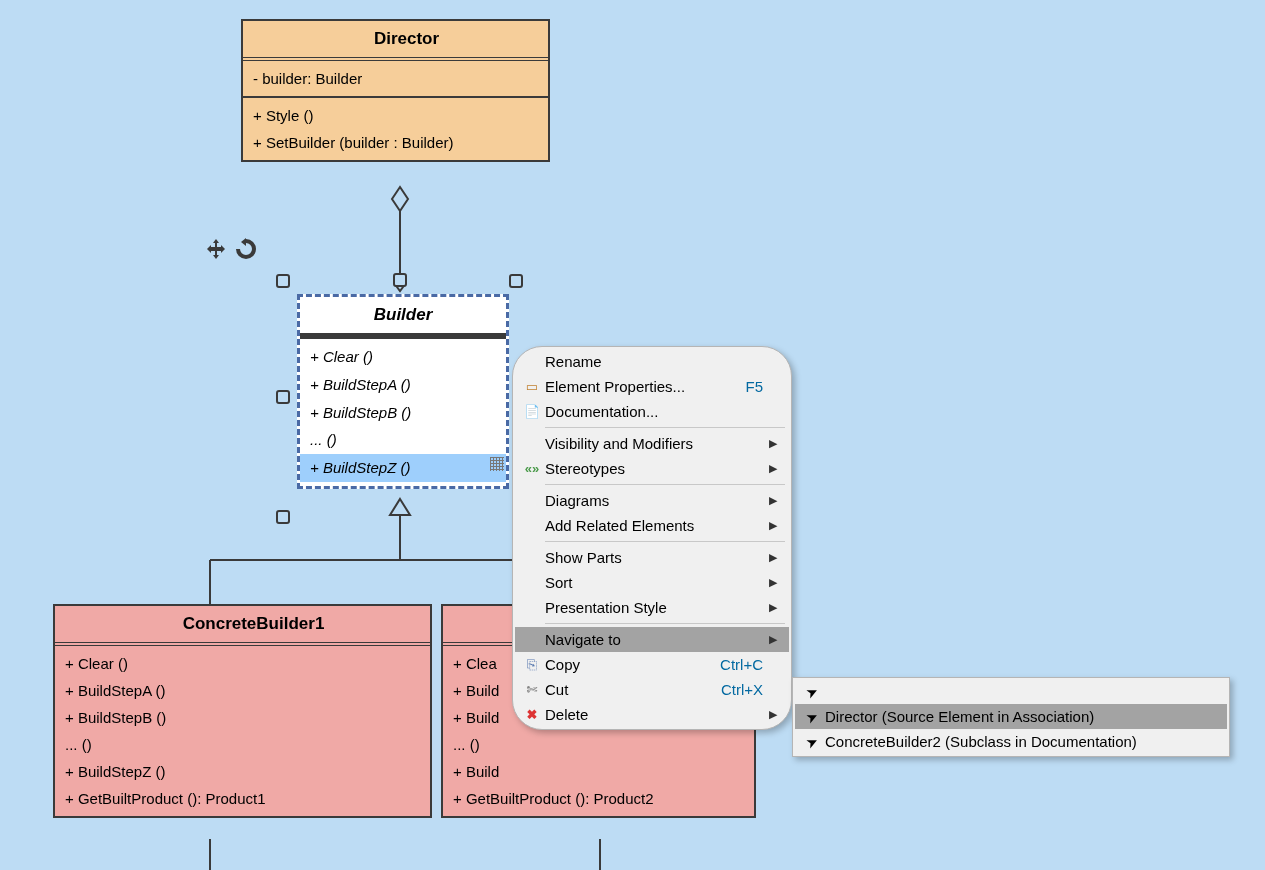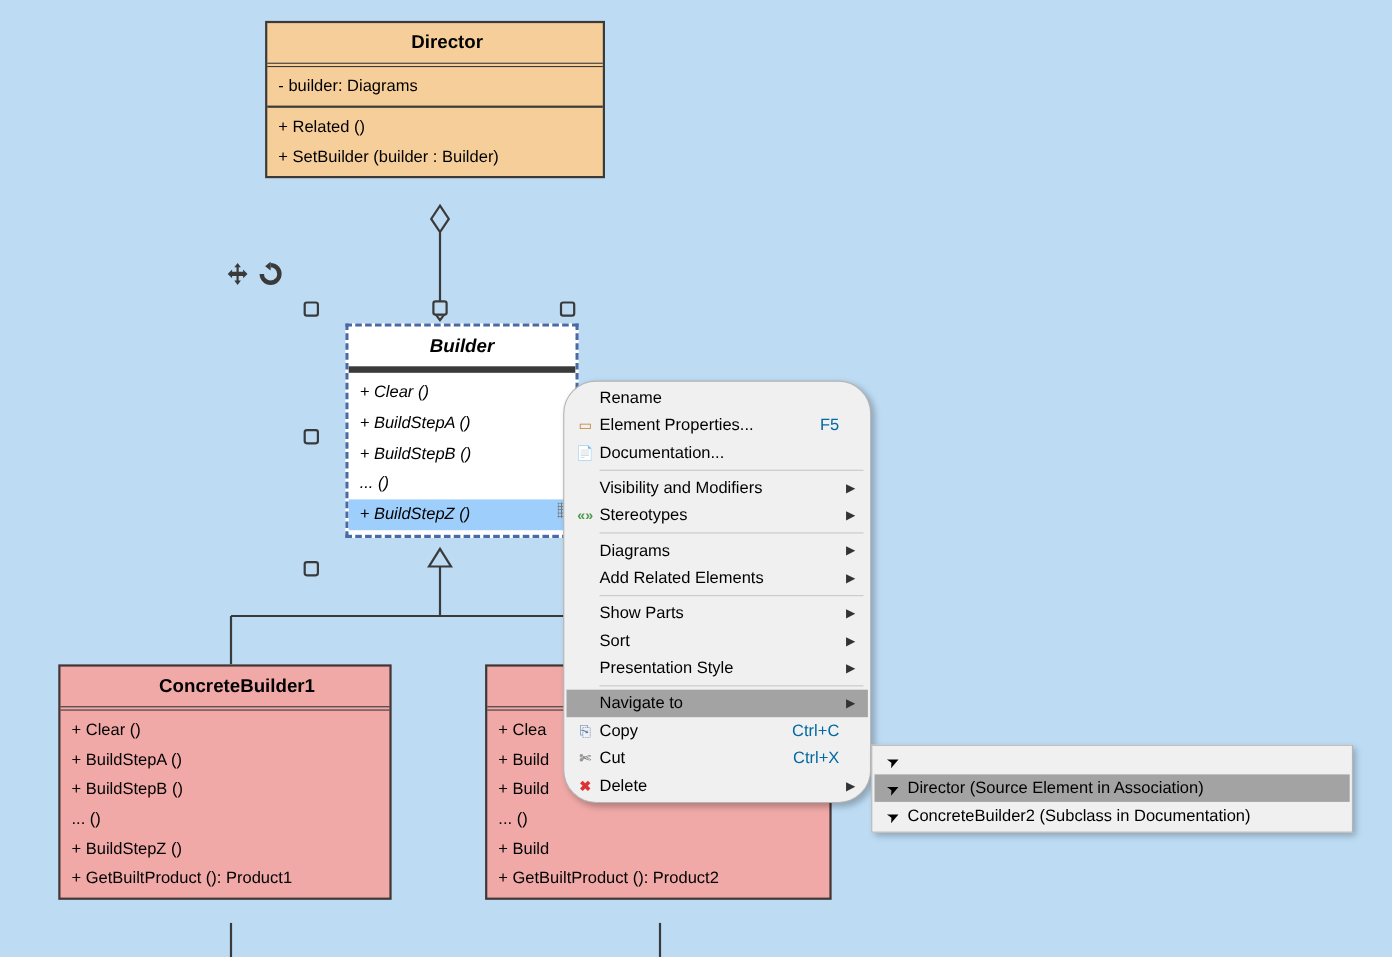--- a/index.html
+++ b/index.html
@@ -33,21 +33,20 @@
   }
   .class-section {
     padding: 4px 10px;
     border-bottom: 2px solid #3a3a3a;
     line-height: 1.8;
   }
   .class-section:last-child { border-bottom: none; }
   .class-row { white-space: nowrap; }
   .builder-box {
     border: 3px dashed #4a6aa5;
-    margin-left: 17px;
   }
   .builder-box .class-title {
     background: #fff;
     font-style: italic;
     border-bottom: 6px solid #3a3a3a;
   }
   .builder-ops {
     background: #fff;
     padding: 4px 10px;
     line-height: 1.85;
@@ -131,24 +130,24 @@
     transform: rotate(-25deg);
     font-size: 14px;
   }
 </style>
 </head>
 <body>
 
 <div class="class-box orange" style="left:241px; top:19px; width:309px;">
   <div class="class-title double-line">Director</div>
   <div class="class-section">
-    <div class="class-row">- builder: Diagrams</div>
+    <div class="class-row">- builder: Builder</div>
   </div>
   <div class="class-section">
-    <div class="class-row">+ Related ()</div>
+    <div class="class-row">+ Style ()</div>
     <div class="class-row">+ SetBuilder (builder : Builder)</div>
   </div>
 </div>
 
 <svg class="connector" style="left:390px; top:187px;" width="20" height="115">
   <polygon points="10,0 18,12 10,24 2,12" fill="#bddcf4" stroke="#3a3a3a" stroke-width="2"></polygon>
   <line x1="10" y1="24" x2="10" y2="100" stroke="#3a3a3a" stroke-width="2"></line>
   <polyline points="4,96 10,104 16,96" fill="none" stroke="#3a3a3a" stroke-width="2"></polyline>
 </svg>
 
@@ -186,21 +185,21 @@
   <polygon points="400,499 410,515 390,515" fill="#bddcf4" stroke="#3a3a3a" stroke-width="2"></polygon>
   <line x1="400" y1="515" x2="400" y2="560" stroke="#3a3a3a" stroke-width="2"></line>
   <line x1="210" y1="560" x2="600" y2="560" stroke="#3a3a3a" stroke-width="2"></line>
   <line x1="210" y1="560" x2="210" y2="604" stroke="#3a3a3a" stroke-width="2"></line>
   <line x1="600" y1="560" x2="600" y2="604" stroke="#3a3a3a" stroke-width="2"></line>
 
   <line x1="210" y1="839" x2="210" y2="870" stroke="#3a3a3a" stroke-width="2"></line>
   <line x1="600" y1="839" x2="600" y2="870" stroke="#3a3a3a" stroke-width="2"></line>
 </svg>
 
-<div class="class-box pink" style="left:53px; top:604px; width:303px;">
+<div class="class-box pink" style="left:53px; top:604px; width:379px;">
   <div class="class-title double-line">ConcreteBuilder1</div>
   <div class="class-section">
     <div class="class-row">+ Clear ()</div>
     <div class="class-row">+ BuildStepA ()</div>
     <div class="class-row">+ BuildStepB ()</div>
     <div class="class-row">... ()</div>
     <div class="class-row">+ BuildStepZ ()</div>
     <div class="class-row">+ GetBuiltProduct (): Product1</div>
   </div>
 </div>

